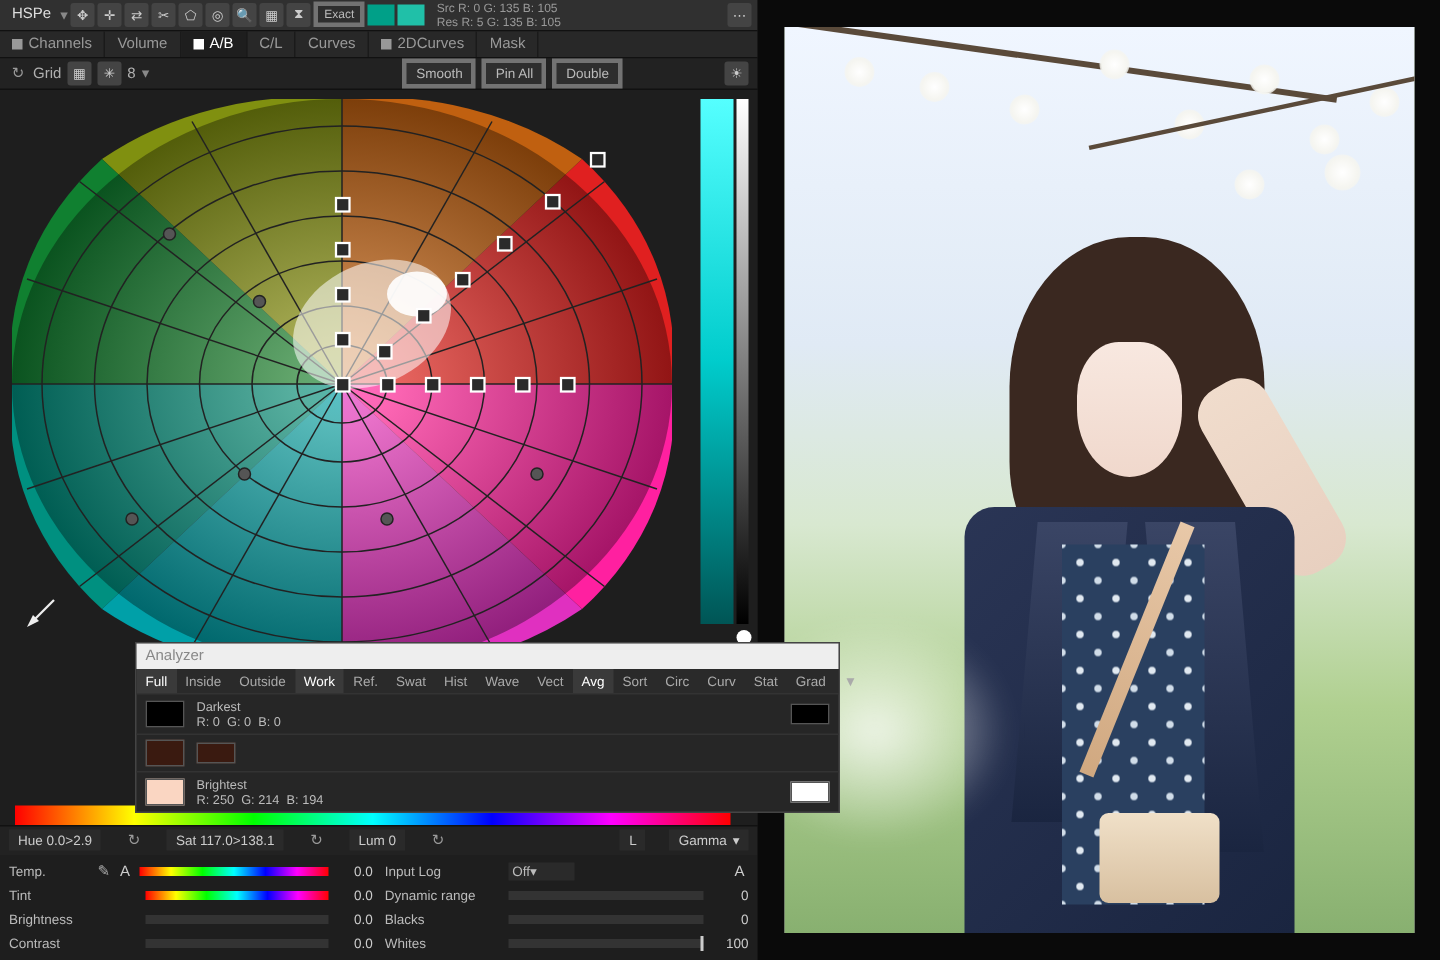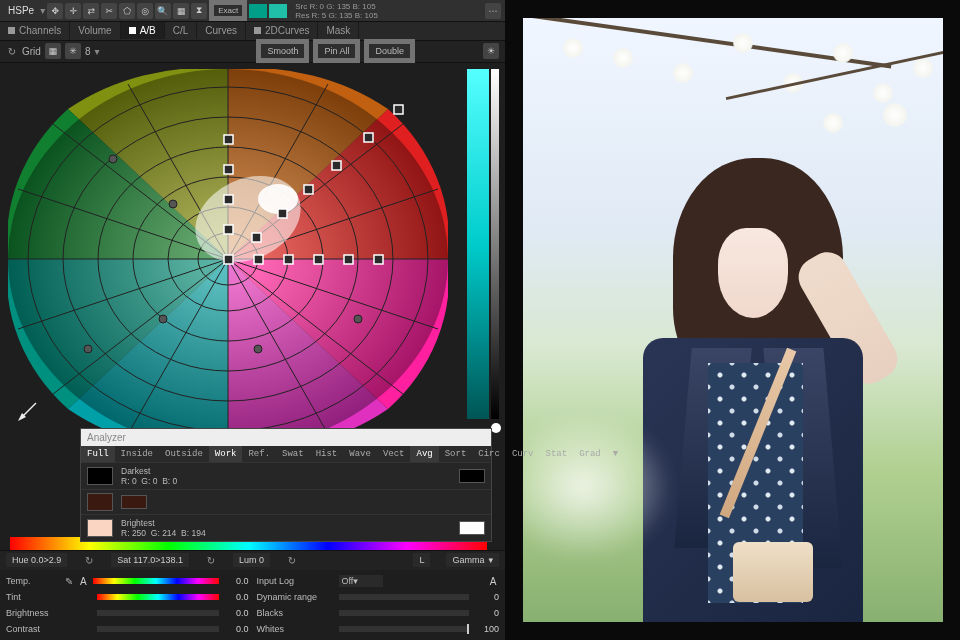--- a/index.html
+++ b/index.html
@@ -14,32 +14,32 @@
   .swatch { width:18px; height:14px; }
   .src-info { color:#999; font-size:8px; line-height:9px; }
   
   .tabs { height:20px; background:#282828; display:flex; align-items:center; border-bottom:1px solid #111; }
   .tab { padding:3px 8px; color:#999; cursor:pointer; border-right:1px solid #1a1a1a; display:flex; align-items:center; gap:4px;}
   .tab.active { color:#fff; background:#1e1e1e; }
   .tab .dot { width:7px;height:7px;background:#999;}
   .tab.active .dot{background:#fff;}
   
   .wheel-bar { height:22px; background:#222; display:flex; align-items:center; gap:4px; padding:0 6px; border-bottom:1px solid #111;}
-  .btn { padding:2px 6px; background:#2e2e2e; color:#bbb; cursor:pointer; border:5px solid #737373; font-size:9px;}
+  .btn { padding:2px 6px; background:#2e2e2e; color:#bbb; cursor:pointer; border:3px solid #737373; font-size:9px;}
   .spacer { flex:1; }
   
   .wheel-area { position:relative; height:390px; }
   .wheel { position:absolute; left:8px; top:6px; width:440px; height:380px; }
   .gradbar { position:absolute; right:16px; top:6px; width:22px; height:350px; background:linear-gradient(to bottom,#5ff,#0cc 50%,#055);}
   .lightness-bar { position:absolute; right:6px; top:6px; width:8px; height:350px; background:linear-gradient(to bottom,#fff,#000);}
   
-  .analyzer { position:absolute; left:80px; top:428px; width:412px; background:#262626; border:1px solid #444; z-index:5;}
+  .analyzer { position:absolute; left:90px; top:428px; width:470px; background:#262626; border:1px solid #444; z-index:5;}
   .an-title { background:#eee; color:#888; padding:3px 6px; font-size:10px; }
   .an-tabs { display:flex; background:#2a2a2a; }
-  .an-tab { padding:3px 6px; color:#aaa; cursor:pointer; font-size:9px;font-family:Liberation Mono, monospace; }
+  .an-tab { padding:3px 6px; color:#aaa; cursor:pointer; font-size:9px; }
   .an-tab.sel { background:#3a3a3a; color:#fff; }
   .an-row { display:flex; align-items:center; gap:8px; padding:3px 6px; border-top:1px solid #333; }
   .an-sw { width:26px; height:18px; border:1px solid #555; }
   .an-txt { flex:1; font-size:8.5px; color:#bbb; line-height:10px; }
   .an-sw2 { width:26px; height:14px; border:1px solid #555; }
   
   .readouts { height:22px; background:#222; display:flex; align-items:center; gap:16px; padding:0 6px; border-top:1px solid #111; }
   .ro { padding:2px 6px; background:#2a2a2a; color:#ccc; font-size:9px; display:flex; align-items:center; gap:4px;}
   .reset-icon { width:12px;height:12px;color:#999;display:flex;align-items:center;justify-content:center;cursor:pointer;}
   

